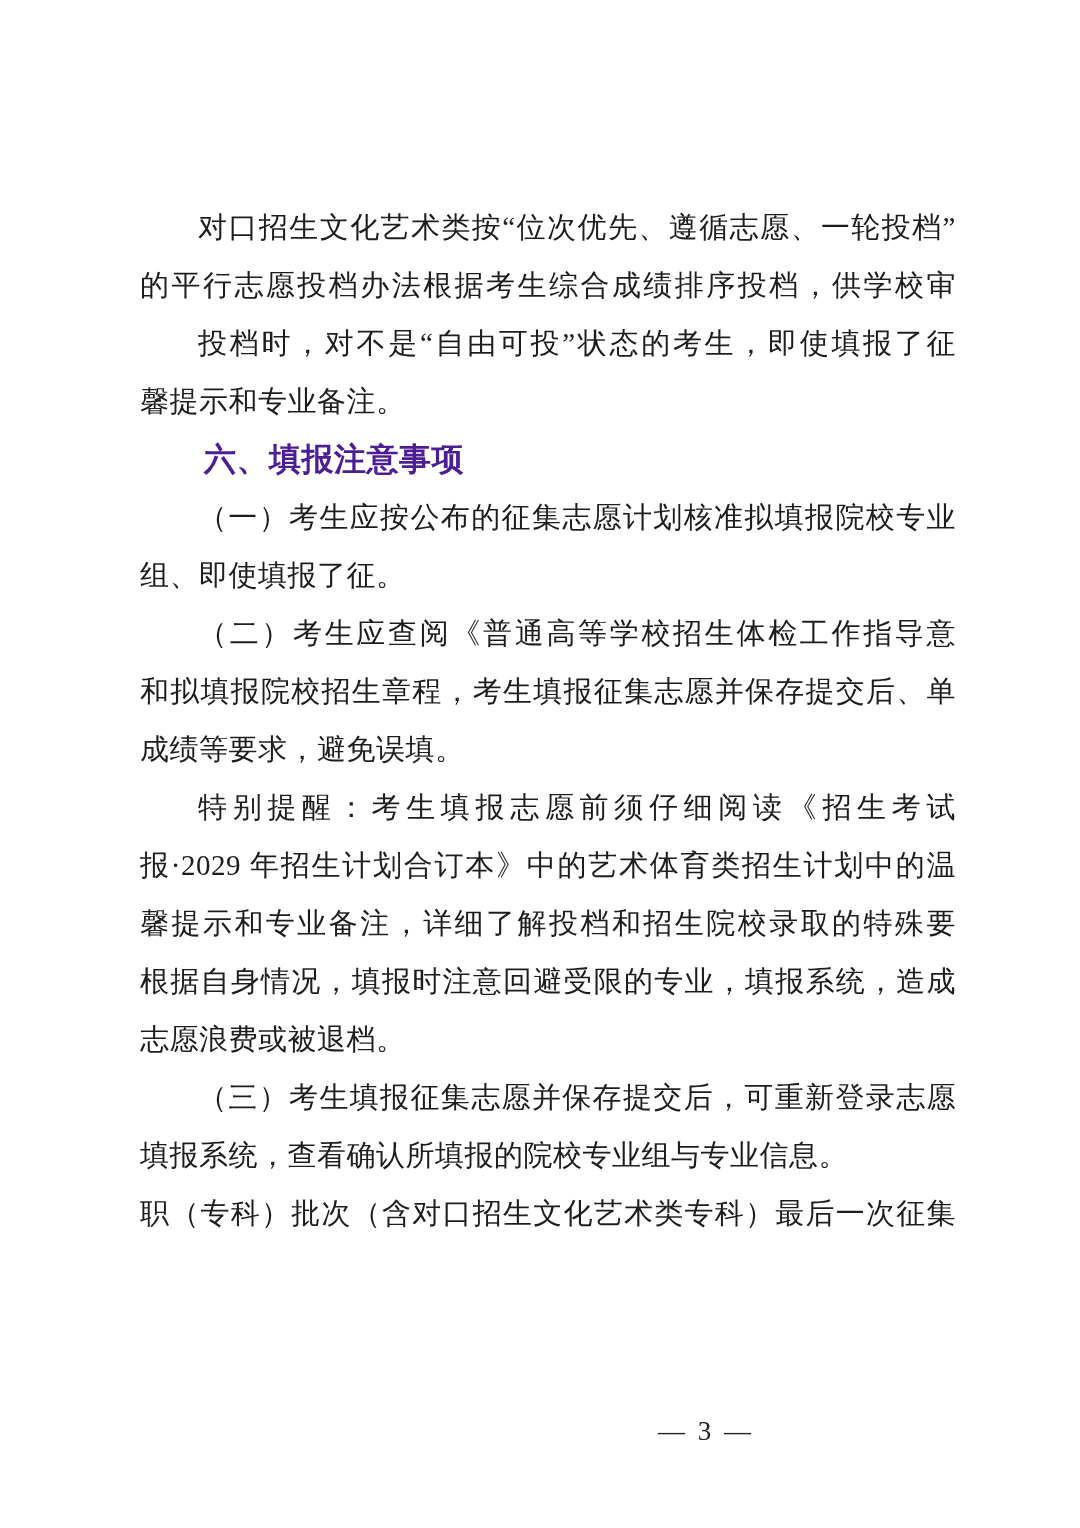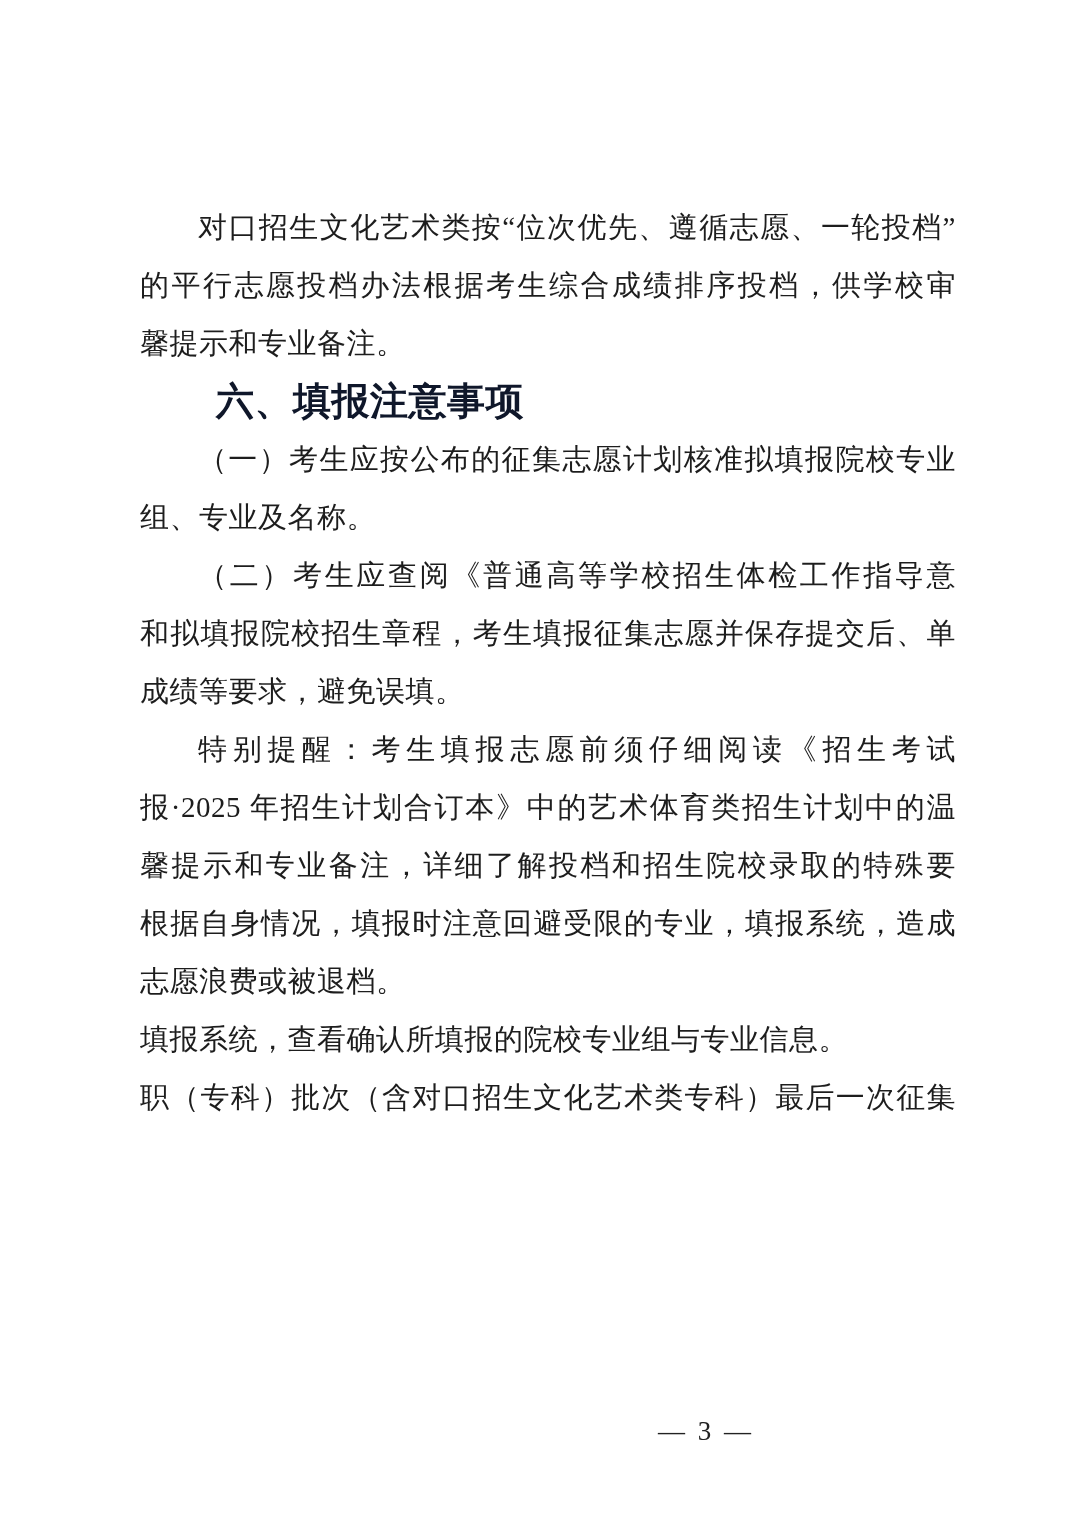--- a/index.html
+++ b/index.html
@@ -38,49 +38,51 @@
   .line.justify {
     text-align: justify;
     text-align-last: justify;
   }
   .line.indent {
     text-indent: 2em;
   }
   .line.heading {
     font-family: "Liberation Sans", sans-serif;
     font-weight: 700;
-    color: #0f172a;
-    font-size: 38px;
+    color: #4c1d95;
+    font-size: 32px;
   }
   .footer {
     position: absolute;
     top: 1416px;
     right: 134px;
     font-size: 27px;
     color: #222222;
     letter-spacing: 3px;
     font-family: "Liberation Serif", serif;
   }
 </style>
 </head>
 <body>
 
 <div class="page">
   <div class="doc-body" id="doc-body">
       <div class="line indent justify">对口招生文化艺术类按“位次优先、遵循志愿、一轮投档”</div>
       <div class="line justify">的平行志愿投档办法根据考生综合成绩排序投档，供学校审录。</div>
+      <div class="line indent justify">投档时，对不是“自由可投”状态的考生，即使填报了征</div>
       <div class="line">馨提示和专业备注。</div>
       <div class="line heading indent">六、填报注意事项</div>
       <div class="line indent justify">（一）考生应按公布的征集志愿计划核准拟填报院校专业</div>
-      <div class="line">组、专业及名称。</div>
+      <div class="line">组、即使填报了征。</div>
       <div class="line indent justify">（二）考生应查阅《普通高等学校招生体检工作指导意见》</div>
       <div class="line justify">和拟填报院校招生章程，考生填报征集志愿并保存提交后、单科</div>
       <div class="line">成绩等要求，避免误填。</div>
       <div class="line indent justify">特别提醒：考生填报志愿前须仔细阅读《招生考试</div>
-      <div class="line justify">报·2025 年招生计划合订本》中的艺术体育类招生计划中的温</div>
+      <div class="line justify">报·2029 年招生计划合订本》中的艺术体育类招生计划中的温</div>
       <div class="line justify">馨提示和专业备注，详细了解投档和招生院校录取的特殊要求，</div>
       <div class="line justify">根据自身情况，填报时注意回避受限的专业，填报系统，造成</div>
       <div class="line">志愿浪费或被退档。</div>
+      <div class="line indent justify">（三）考生填报征集志愿并保存提交后，可重新登录志愿</div>
       <div class="line">填报系统，查看确认所填报的院校专业组与专业信息。</div>
       <div class="line justify">职（专科）批次（含对口招生文化艺术类专科）最后一次征集</div>
     </div>
   <div class="footer">— 3 —</div>
 </div>
 
 </body></html>

